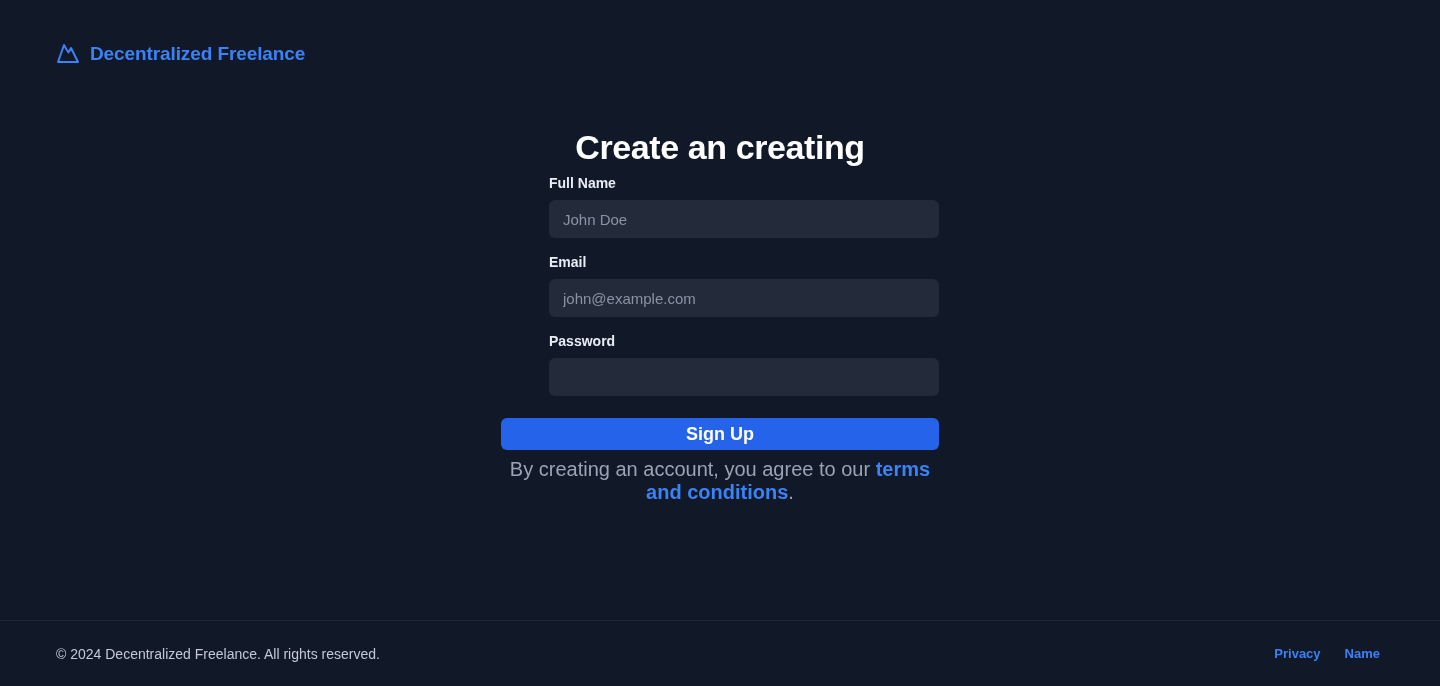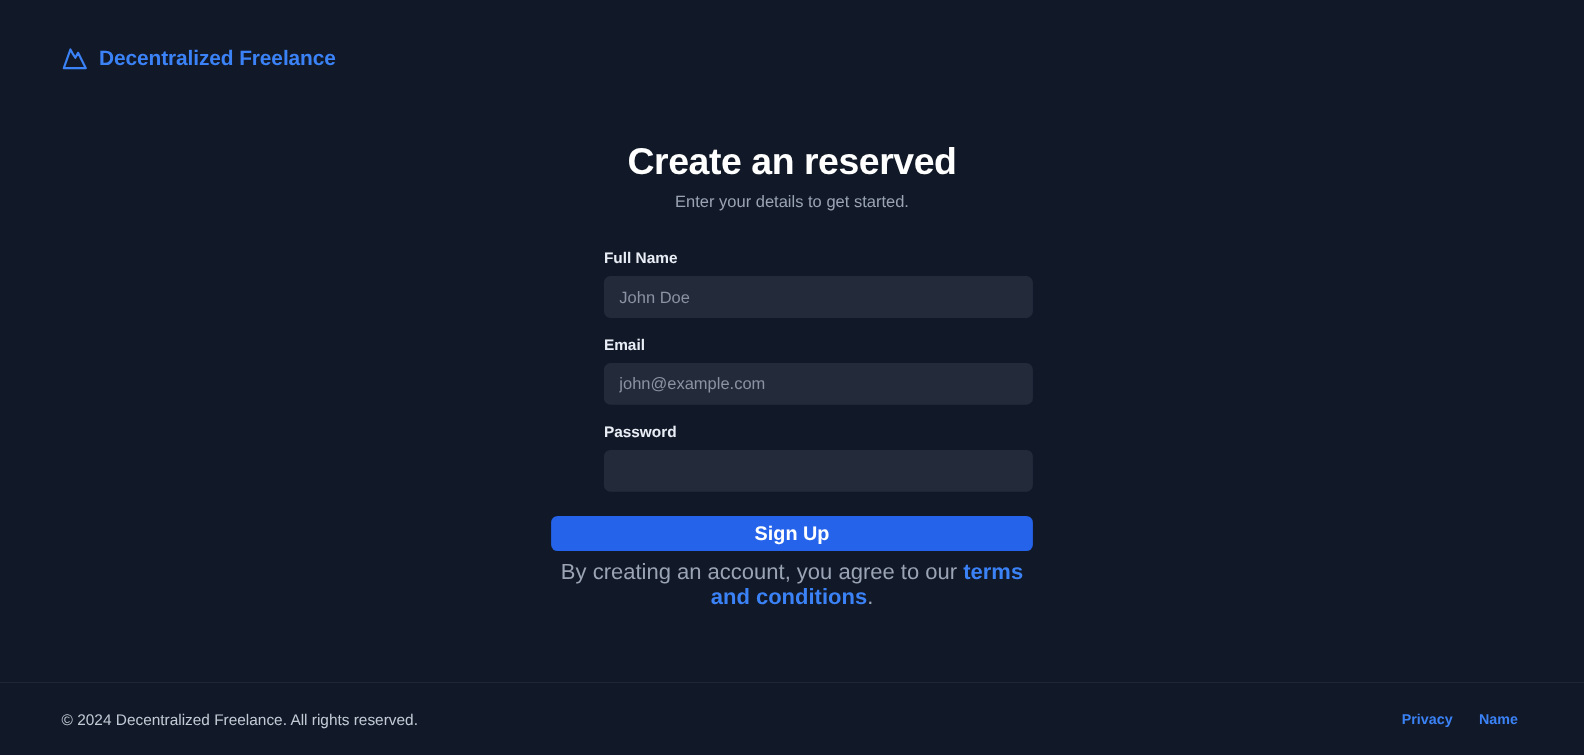--- a/index.html
+++ b/index.html
@@ -197,22 +197,21 @@
         <svg class="brand-icon" viewBox="0 0 24 24" fill="none" stroke="#3b82f6" stroke-width="2" stroke-linecap="round" stroke-linejoin="round" aria-hidden="true">
           <path d="M8 3 L2 20 L22 20 L15 6 L12.5 10.5 L10.5 7.5 Z"></path>
         </svg>
       </span>
       <span class="brand-name">Decentralized Freelance</span>
     </div>
   </div>
 
   <div class="main">
     <div class="form-wrap">
-      <h1 class="title">Create an reserved</h1>
-      <p class="subtitle">Enter your details to get started.</p>
+      <h1 class="title">Create an creating</h1>
 
       <div class="field">
         <label class="field-label">Full Name</label>
         <input class="field-input" type="text" placeholder="John Doe" style="">
       </div>
 
       <div class="field">
         <label class="field-label">Email</label>
         <input class="field-input" type="email" placeholder="john@example.com" style="">
       </div>

